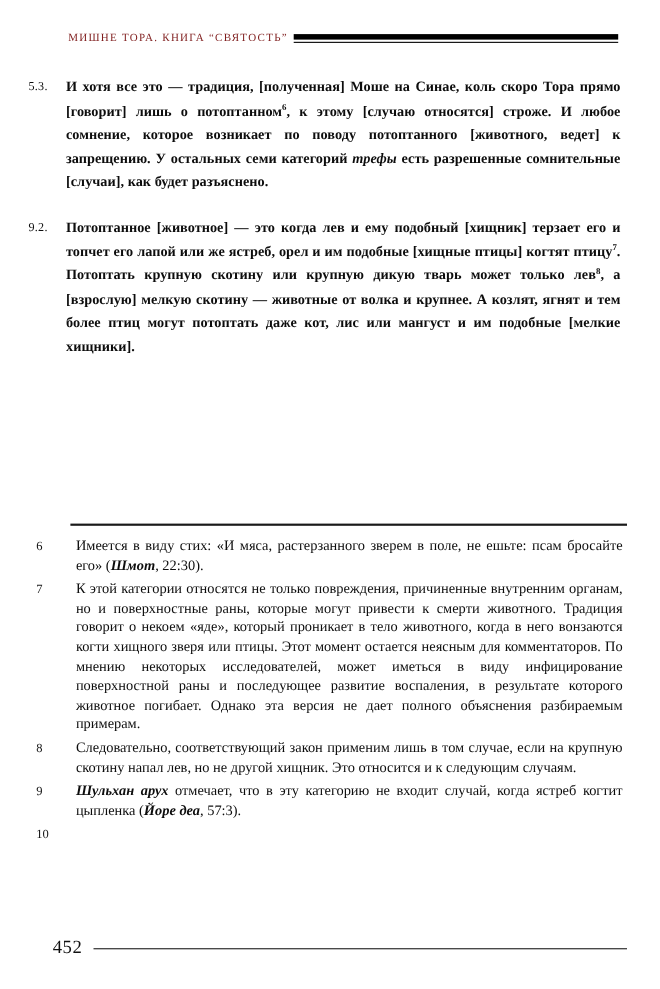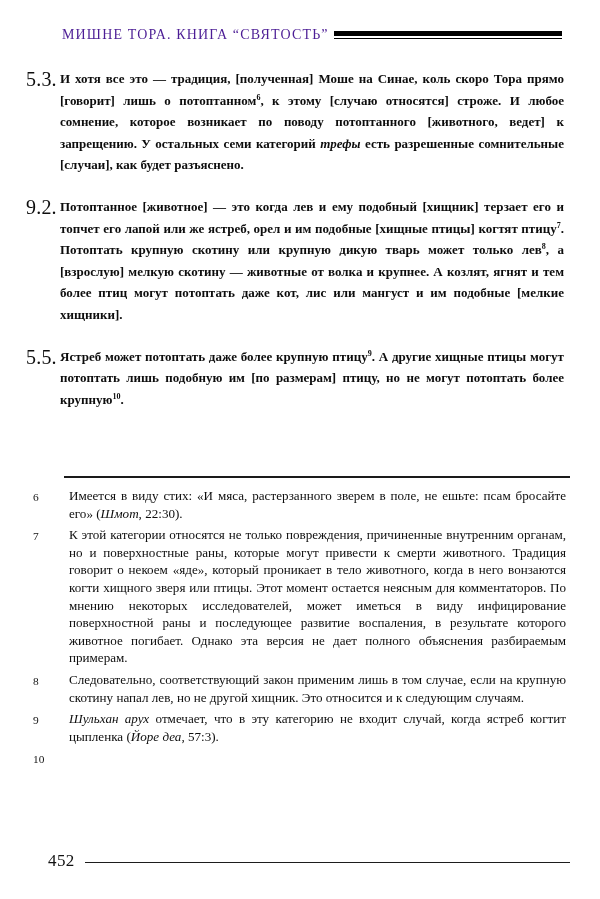--- a/index.html
+++ b/index.html
@@ -28,26 +28,26 @@
     position: absolute;
     left: 62px;
     right: 38px;
     top: 22px;
     height: 26px;
     display: flex;
     align-items: center;
   }
   .header-title {
     font-family: "Liberation Serif", "DejaVu Serif", serif;
-    font-size: 14px;
+    font-size: 10px;
     letter-spacing: 1.15px;
     font-variant: small-caps;
     text-transform: uppercase;
     white-space: nowrap;
-    color: #4c1d95;
+    color: #7f1d1d;
     line-height: 1;
     padding-right: 5px;
   }
   .header-rule {
     flex: 1 1 auto;
     position: relative;
     height: 10px;
     margin-top: 1px;
   }
   .header-rule .bar-thick {
@@ -75,21 +75,21 @@
   .section {
     display: flex;
     align-items: flex-start;
     margin-bottom: 20px;
     padding-left: 26px;
     padding-right: 36px;
   }
   .section-number {
     width: 34px;
     flex: 0 0 34px;
-    font-size: 20px;
+    font-size: 11px;
     line-height: 21.6px;
     letter-spacing: 0.2px;
     padding-top: 1px;
   }
   .section-text {
     flex: 1 1 auto;
     font-size: 13px;
     line-height: 21.6px;
     text-align: justify;
     text-justify: inter-word;
@@ -140,20 +140,21 @@
   .footnote-text {
     flex: 1 1 auto;
     font-size: 13.1px;
     line-height: 17.6px;
     text-align: justify;
     text-justify: inter-word;
     color: #0d0d0d;
   }
   .footnote-text i {
     font-style: italic;
+    font-weight: bold;
   }
 
   
   .footer {
     position: absolute;
     left: 48px;
     right: 30px;
     bottom: 28px;
     height: 22px;
     display: flex;
@@ -191,24 +192,20 @@
     <div class="section">
       <div class="section-number">5.3.</div>
       <div class="section-text">И хотя все это — традиция, [полученная] Моше на Синае, коль скоро Тора прямо [говорит] лишь о потоптанном<sup>6</sup>, к этому [случаю относятся] строже. И любое сомнение, которое возникает по поводу потоптанного [животного, ведет] к запрещению. У остальных семи категорий <i>трефы</i> есть разрешенные сомнительные [случаи], как будет разъяснено.</div>
     </div>
 
     <div class="section">
       <div class="section-number">9.2.</div>
       <div class="section-text">Потоптанное [животное] — это когда лев и ему подобный [хищник] терзает его и топчет его лапой или же ястреб, орел и им подобные [хищные птицы] когтят птицу<sup>7</sup>. Потоптать крупную скотину или крупную дикую тварь может только лев<sup>8</sup>, а [взрослую] мелкую скотину — животные от волка и крупнее. А козлят, ягнят и тем более птиц могут потоптать даже кот, лис или мангуст и им подобные [мелкие хищники].</div>
     </div>
 
-    <div class="section">
-      <div class="section-number">5.5.</div>
-      <div class="section-text">Ястреб может потоптать даже более крупную птицу<sup>9</sup>. А другие хищные птицы могут потоптать лишь подобную им [по размерам] птицу, но не могут потоптать более крупную<sup>10</sup>.</div>
-    </div>
 
   </div>
 
   <div class="footnote-rule"></div>
 
   <div class="footnotes">
 
     <div class="footnote">
       <div class="footnote-number">6</div>
       <div class="footnote-text">Имеется в виду стих: «И мяса, растерзанного зверем в поле, не ешьте: псам бросайте его» (<i>Шмот</i>, 22:30).</div>

